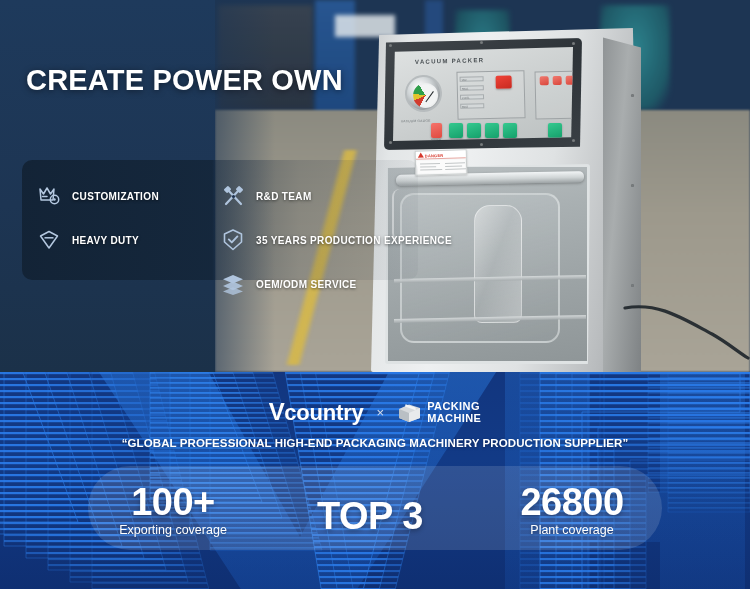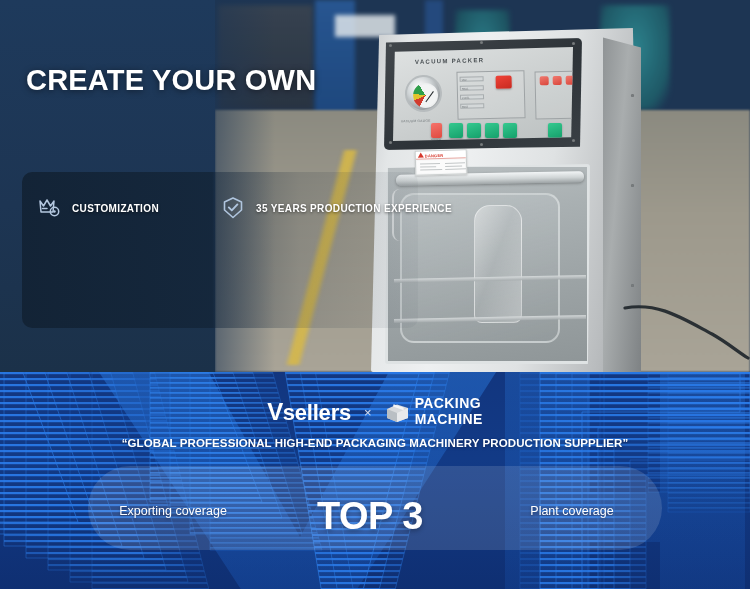--- a/index.html
+++ b/index.html
@@ -232,21 +232,21 @@
   #headline {
     position:absolute; left:26px; top:62px; width:440px;
     font-size:29px; font-weight:bold; line-height:1.25;
     color:#ffffff; letter-spacing:.2px;
     text-shadow:0 1px 6px rgba(0,0,0,.5);
   }
   #headline .l2 { display:block; }
 
   
   #features {
-    position:absolute; left:22px; top:172px; width:396px; height:156px;
+    position:absolute; left:22px; top:160px; width:396px; height:120px;
     border-radius:10px;
     background:linear-gradient(90deg, rgba(18,34,52,.92) 0%, rgba(20,38,58,.90) 48%,
                rgba(22,40,60,.45) 49%, rgba(30,44,60,.16) 70%, rgba(40,50,62,.05) 100%);
   }
   .fcol { position:absolute; top:14px; width:196px; }
   .fcol.left { left:14px; }
   .fcol.right { left:198px; }
   .frow { display:flex; align-items:center; height:44px; }
   .fico { width:26px; height:26px; flex:0 0 26px; margin-right:10px;
     display:flex; align-items:center; justify-content:center; }
@@ -265,21 +265,21 @@
   #verified-row {
     position:absolute; left:0; top:397px; width:750px; height:30px;
     display:flex; align-items:center; justify-content:center; gap:13px;
   }
   .verified-logo { display:flex; align-items:baseline; color:#fff; }
   .v-big { font-size:24px; font-weight:bold; line-height:1; letter-spacing:-.5px; }
   .v-rest { font-size:22px; font-weight:bold; line-height:1; letter-spacing:-.2px; }
   .x-mark { color:#e9ecf3; font-size:13px; font-weight:400; opacity:.9; }
   .pm-badge { display:flex; align-items:center; gap:5px; }
   .pm-box { width:25px; height:22px; }
-  .pm-text { color:#fff; font-size:14px; font-weight:bold; line-height:1.12;
+  .pm-text { color:#fff; font-size:11px; font-weight:bold; line-height:1.12;
     letter-spacing:.4px; }
 
   #tagline {
     position:absolute; left:0; top:437px; width:750px;
     text-align:center; color:#fff;
     font-size:11.5px; font-weight:bold; letter-spacing:.1px;
     text-shadow:0 1px 3px rgba(0,0,0,.35);
   }
 
   #stats {
@@ -389,57 +389,96 @@
   <div class="cord">
     <svg width="130" height="60" viewBox="0 0 130 60">
       <path d="M5,8 C38,2 62,18 92,34 C108,43 118,52 128,58" stroke="#20262b" stroke-width="3.2" fill="none" stroke-linecap="round" opacity=".92"></path>
     </svg>
   </div>
 
   <div class="scrim"></div>
   <div class="scrim-fade"></div>
 
   <div id="headline">
-    <span>CREATE YOUR OWN</span>
+    <span>CREATE POWER OWN</span>
   </div>
 
   <div id="features">
 
     <div class="fcol left">
 
       <div class="frow">
         <span class="fico">
           <svg width="25" height="22" viewBox="0 0 25 22">
             <g fill="none" stroke="#b4c8e0" stroke-width="1.5" stroke-linejoin="round" stroke-linecap="round">
               <path d="M3,4 L6.5,9 L10,3 L13.5,9 L17,4 L16,15 L4,15 Z"></path>
               <path d="M5.5,11.5 L10,11.5"></path>
             </g>
             <circle cx="17.5" cy="14.5" r="4.2" fill="none" stroke="#b4c8e0" stroke-width="1.5"></circle>
             <circle cx="17.5" cy="14.5" r="1.2" fill="#b4c8e0"></circle>
           </svg>
         </span>
         <span class="flbl">CUSTOMIZATION</span>
       </div>
 
+      <div class="frow">
+        <span class="fico">
+          <svg width="24" height="22" viewBox="0 0 24 22">
+            <g fill="none" stroke="#b4c8e0" stroke-width="1.5" stroke-linejoin="round">
+              <path d="M3.5,7 L12,2.5 L20.5,7 L12,19 Z"></path>
+              <path d="M7.5,8.8 L16.5,8.8"></path>
+            </g>
+          </svg>
+        </span>
+        <span class="flbl">HEAVY DUTY</span>
+      </div>
 
     </div>
 
     <div class="fcol right">
 
+      <div class="frow">
+        <span class="fico">
+          <svg width="23" height="23" viewBox="0 0 23 23">
+            <g stroke="#b0c5de" stroke-width="2.2" stroke-linecap="round" fill="none">
+              <path d="M4,19 L17.5,4.5"></path>
+              <path d="M19,19 L5.5,4.5"></path>
+            </g>
+            <g fill="#b0c5de">
+              <rect x="14.5" y="2" width="6" height="5" rx="1" transform="rotate(42 17.5 4.5)"></rect>
+              <rect x="2.5" y="2" width="6" height="5" rx="1" transform="rotate(-42 5.5 4.5)"></rect>
+            </g>
+            <circle cx="11.5" cy="11.5" r="1.6" fill="#1f3350"></circle>
+          </svg>
+        </span>
+        <span class="flbl">R&amp;D TEAM</span>
+      </div>
 
       <div class="frow">
         <span class="fico">
           <svg width="22" height="24" viewBox="0 0 22 24">
             <path d="M11,2 L19.5,6 L19.5,14 L11,21.5 L2.5,14 L2.5,6 Z" fill="none" stroke="#b0c5de" stroke-width="1.6" stroke-linejoin="round"></path>
             <path d="M6.8,11.4 L9.8,14.4 L15.4,8.4" fill="none" stroke="#b0c5de" stroke-width="1.9" stroke-linecap="round" stroke-linejoin="round"></path>
           </svg>
         </span>
         <span class="flbl">35 YEARS PRODUCTION EXPERIENCE</span>
       </div>
 
+      <div class="frow">
+        <span class="fico">
+          <svg width="24" height="22" viewBox="0 0 24 22">
+            <g fill="#b0c5de">
+              <path d="M12,2 L22,6.3 L12,10.6 L2,6.3 Z"></path>
+              <path d="M12,8.6 L22,12.9 L12,17.2 L2,12.9 Z" opacity=".9"></path>
+              <path d="M12,14.2 L22,18.5 L12,22 L2,18.5 Z" opacity=".8"></path>
+            </g>
+          </svg>
+        </span>
+        <span class="flbl">OEM/ODM SERVICE</span>
+      </div>
     </div>
   </div>
 </div>
 
 <div id="banner">
 
   <svg id="banner-art" viewBox="0 0 750 217">
     <defs>
       <pattern id="hstripe" width="6" height="6" patternUnits="userSpaceOnUse">
         <rect width="6" height="6" fill="none"></rect>
@@ -496,21 +535,21 @@
       <path d="M668,-2 L750,-2 L750,140 L668,140 Z" opacity=".45"></path>
     </g>
   </svg>
 
   <div style="position:absolute;left:88px;top:94px;width:574px;height:84px;background:rgba(255,255,255,.13);border-radius:42px;"></div>
 </div>
 
 <div id="verified-row">
   <div class="verified-logo">
     <span class="v-big">V</span>
-    <span class="v-rest">sellers</span>
+    <span class="v-rest">country</span>
   </div>
   <span class="x-mark">×</span>
   <div class="pm-badge">
     <span class="pm-box">
       <svg width="25" height="22" viewBox="0 0 25 22">
         <path d="M2,8 L12,3.5 L23,7 L23,17 L12,21 L2,17 Z" fill="#d7dadd"></path>
         <path d="M2,8 L12,12 L12,21 L2,17 Z" fill="#b9bfc4"></path>
         <path d="M12,12 L23,7 L23,17 L12,21 Z" fill="#e8eaec"></path>
         <path d="M8,5.4 L18.6,9.3 L18.6,6.6 L8.6,3.2 Z" fill="#f4f5f6"></path>
       </svg>
@@ -519,21 +558,23 @@
       <span>PACKING</span><br>
       <span>MACHINE</span>
     </span>
   </div>
 </div>
 
 <div id="tagline">“GLOBAL PROFESSIONAL HIGH-END PACKAGING MACHINERY PRODUCTION SUPPLIER”</div>
 
 <div id="stats">
   <div class="stat s1">
+    <div class="stat-num">100+</div>
     <div class="stat-lbl">Exporting coverage</div>
   </div>
   <div class="stat s2">
     <div class="stat-num">TOP 3</div>
   </div>
   <div class="stat s3">
+    <div class="stat-num">26800</div>
     <div class="stat-lbl">Plant coverage</div>
   </div>
 </div>
 
 </body></html>

